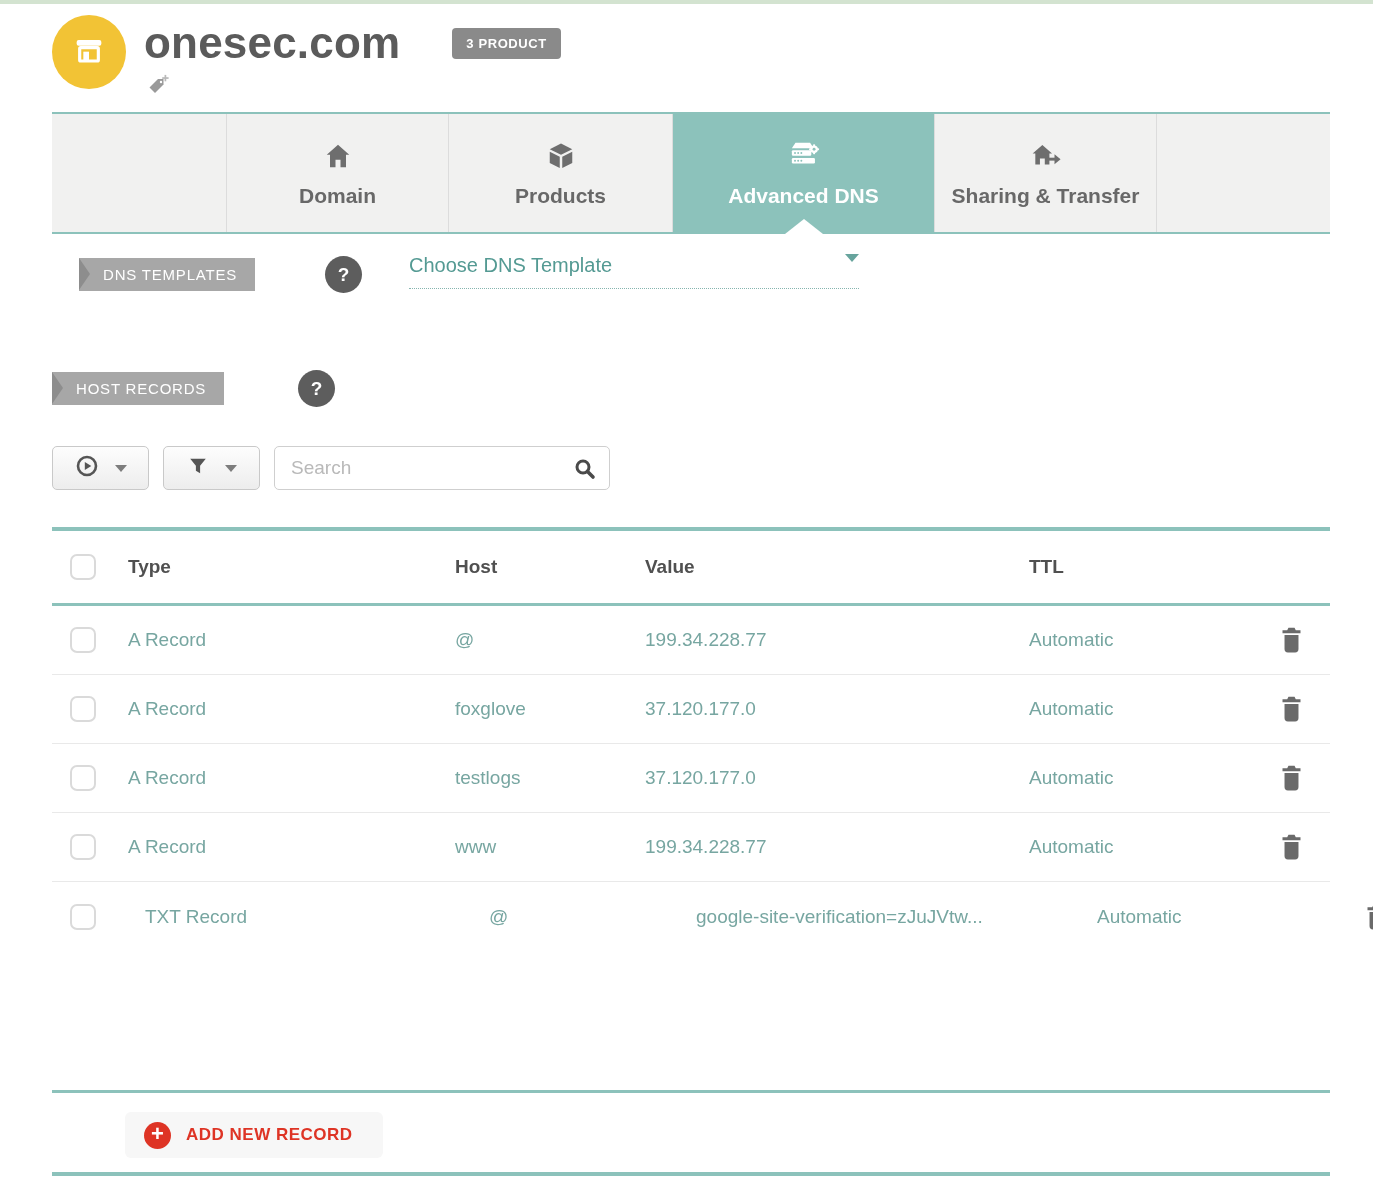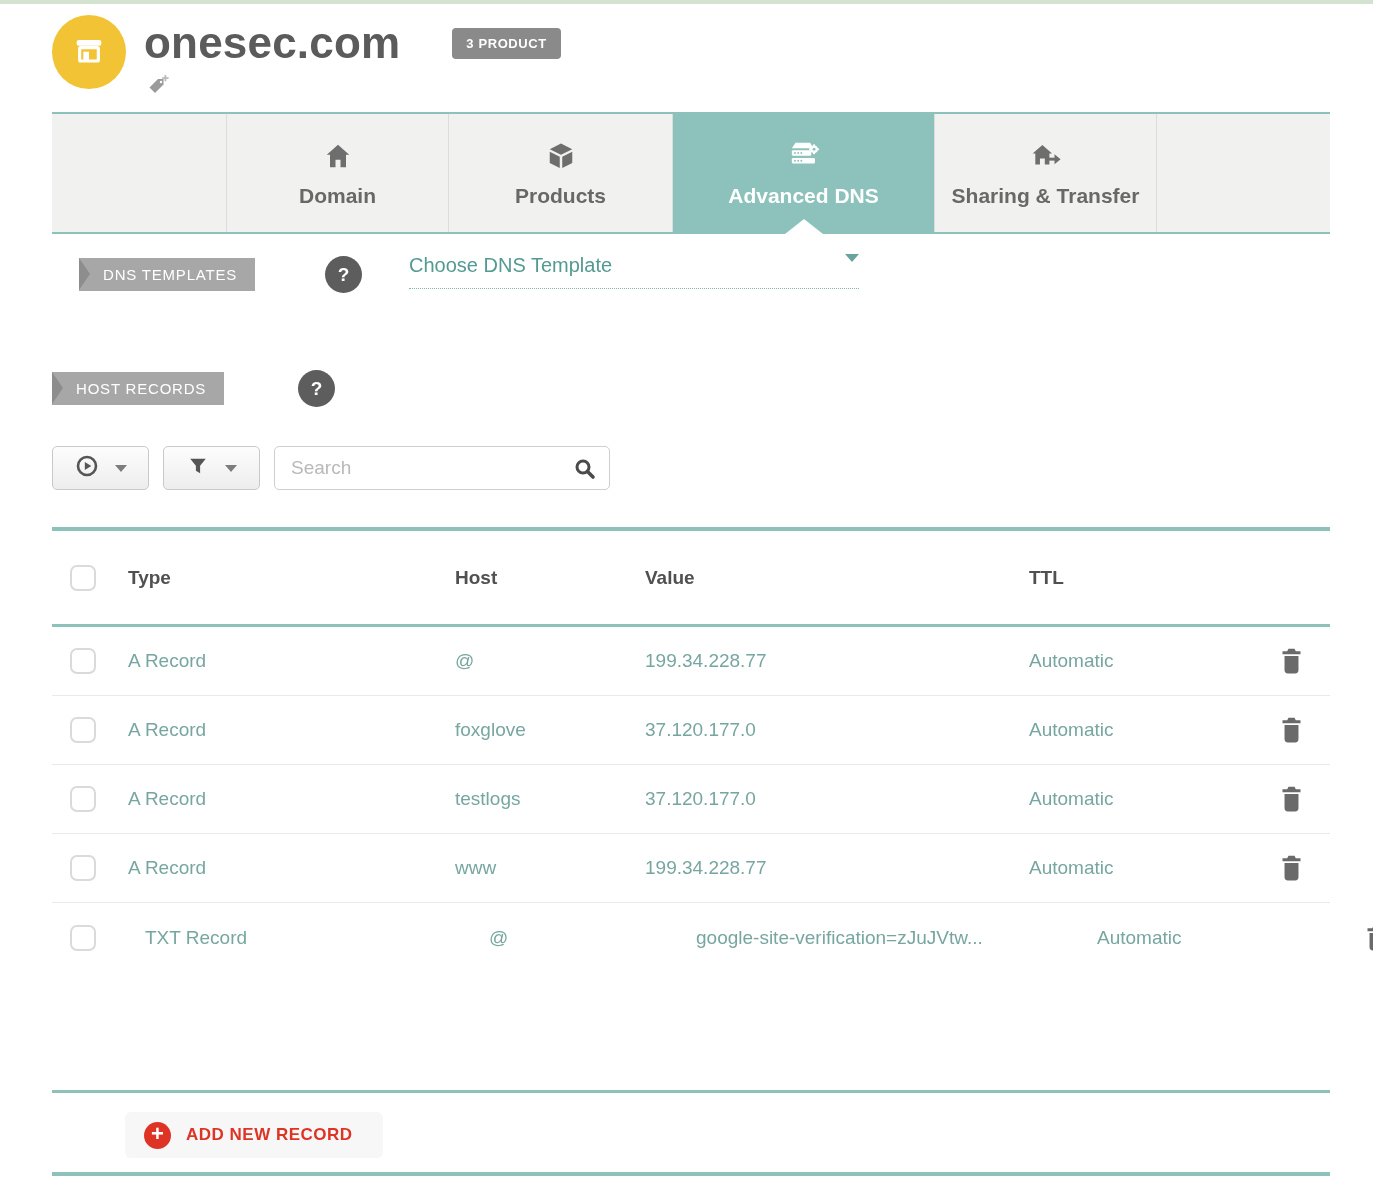--- a/index.html
+++ b/index.html
@@ -43,21 +43,21 @@
   .tb-btn { width:97px; height:44px; border:1px solid #c9c9c9; border-radius:5px; background:linear-gradient(#fdfdfd,#ededed); display:flex; align-items:center; justify-content:center; gap:16px; margin-right:14px; cursor:pointer; }
   .caret-sm { width:0; height:0; border-left:6px solid transparent; border-right:6px solid transparent; border-top:7px solid #7d7d7d; }
   .search-box { position:relative; width:336px; height:44px; border:1px solid #cfcfcf; border-radius:5px; background:#fff; }
   .search-box input { position:absolute; inset:0; border:none; outline:none; background:transparent; font-family:"Liberation Sans", sans-serif; font-size:19px; color:#555; padding:0 46px 0 16px; }
   .search-box input::placeholder { color:#b9b9b9; }
   .search-ic { position:absolute; right:12px; top:10px; cursor:pointer; }
 
   
   .tbl { position:absolute; left:52px; top:527px; width:1278px; border-top:4px solid #8cc2bb; }
   .trow { display:grid; grid-template-columns:76px 327px 190px 384px 223px 78px; align-items:center; }
-  .trow.head { height:96px; border-bottom:3px solid #8cc2bb; }
+  .trow.head { height:75px; border-bottom:3px solid #8cc2bb; }
   .trow.rec { height:69px; border-bottom:1px solid #e9e9e9; }
   .trow.rec:last-child { border-bottom:none;gap:17px; }
   .th { font-size:19px; font-weight:bold; color:#505050; }
   .td { font-size:19px; color:#77a6a1; }
   .cbx { width:26px; height:26px; border:2px solid #dadada; border-radius:7px; background:#fff; margin-left:18px; cursor:pointer; }
   .trash { justify-self:center; cursor:pointer; display:flex; }
 
   
   .add-sect { position:absolute; left:52px; top:1090px; width:1278px; border-top:3px solid #8cc2bb; border-bottom:4px solid #8cc2bb; height:86px; padding:19px 0 0 73px; }
   .add-btn { display:inline-flex; align-items:center; gap:15px; height:46px; background:#f7f7f7; border-radius:6px; padding:0 30px 0 19px; cursor:pointer; }

